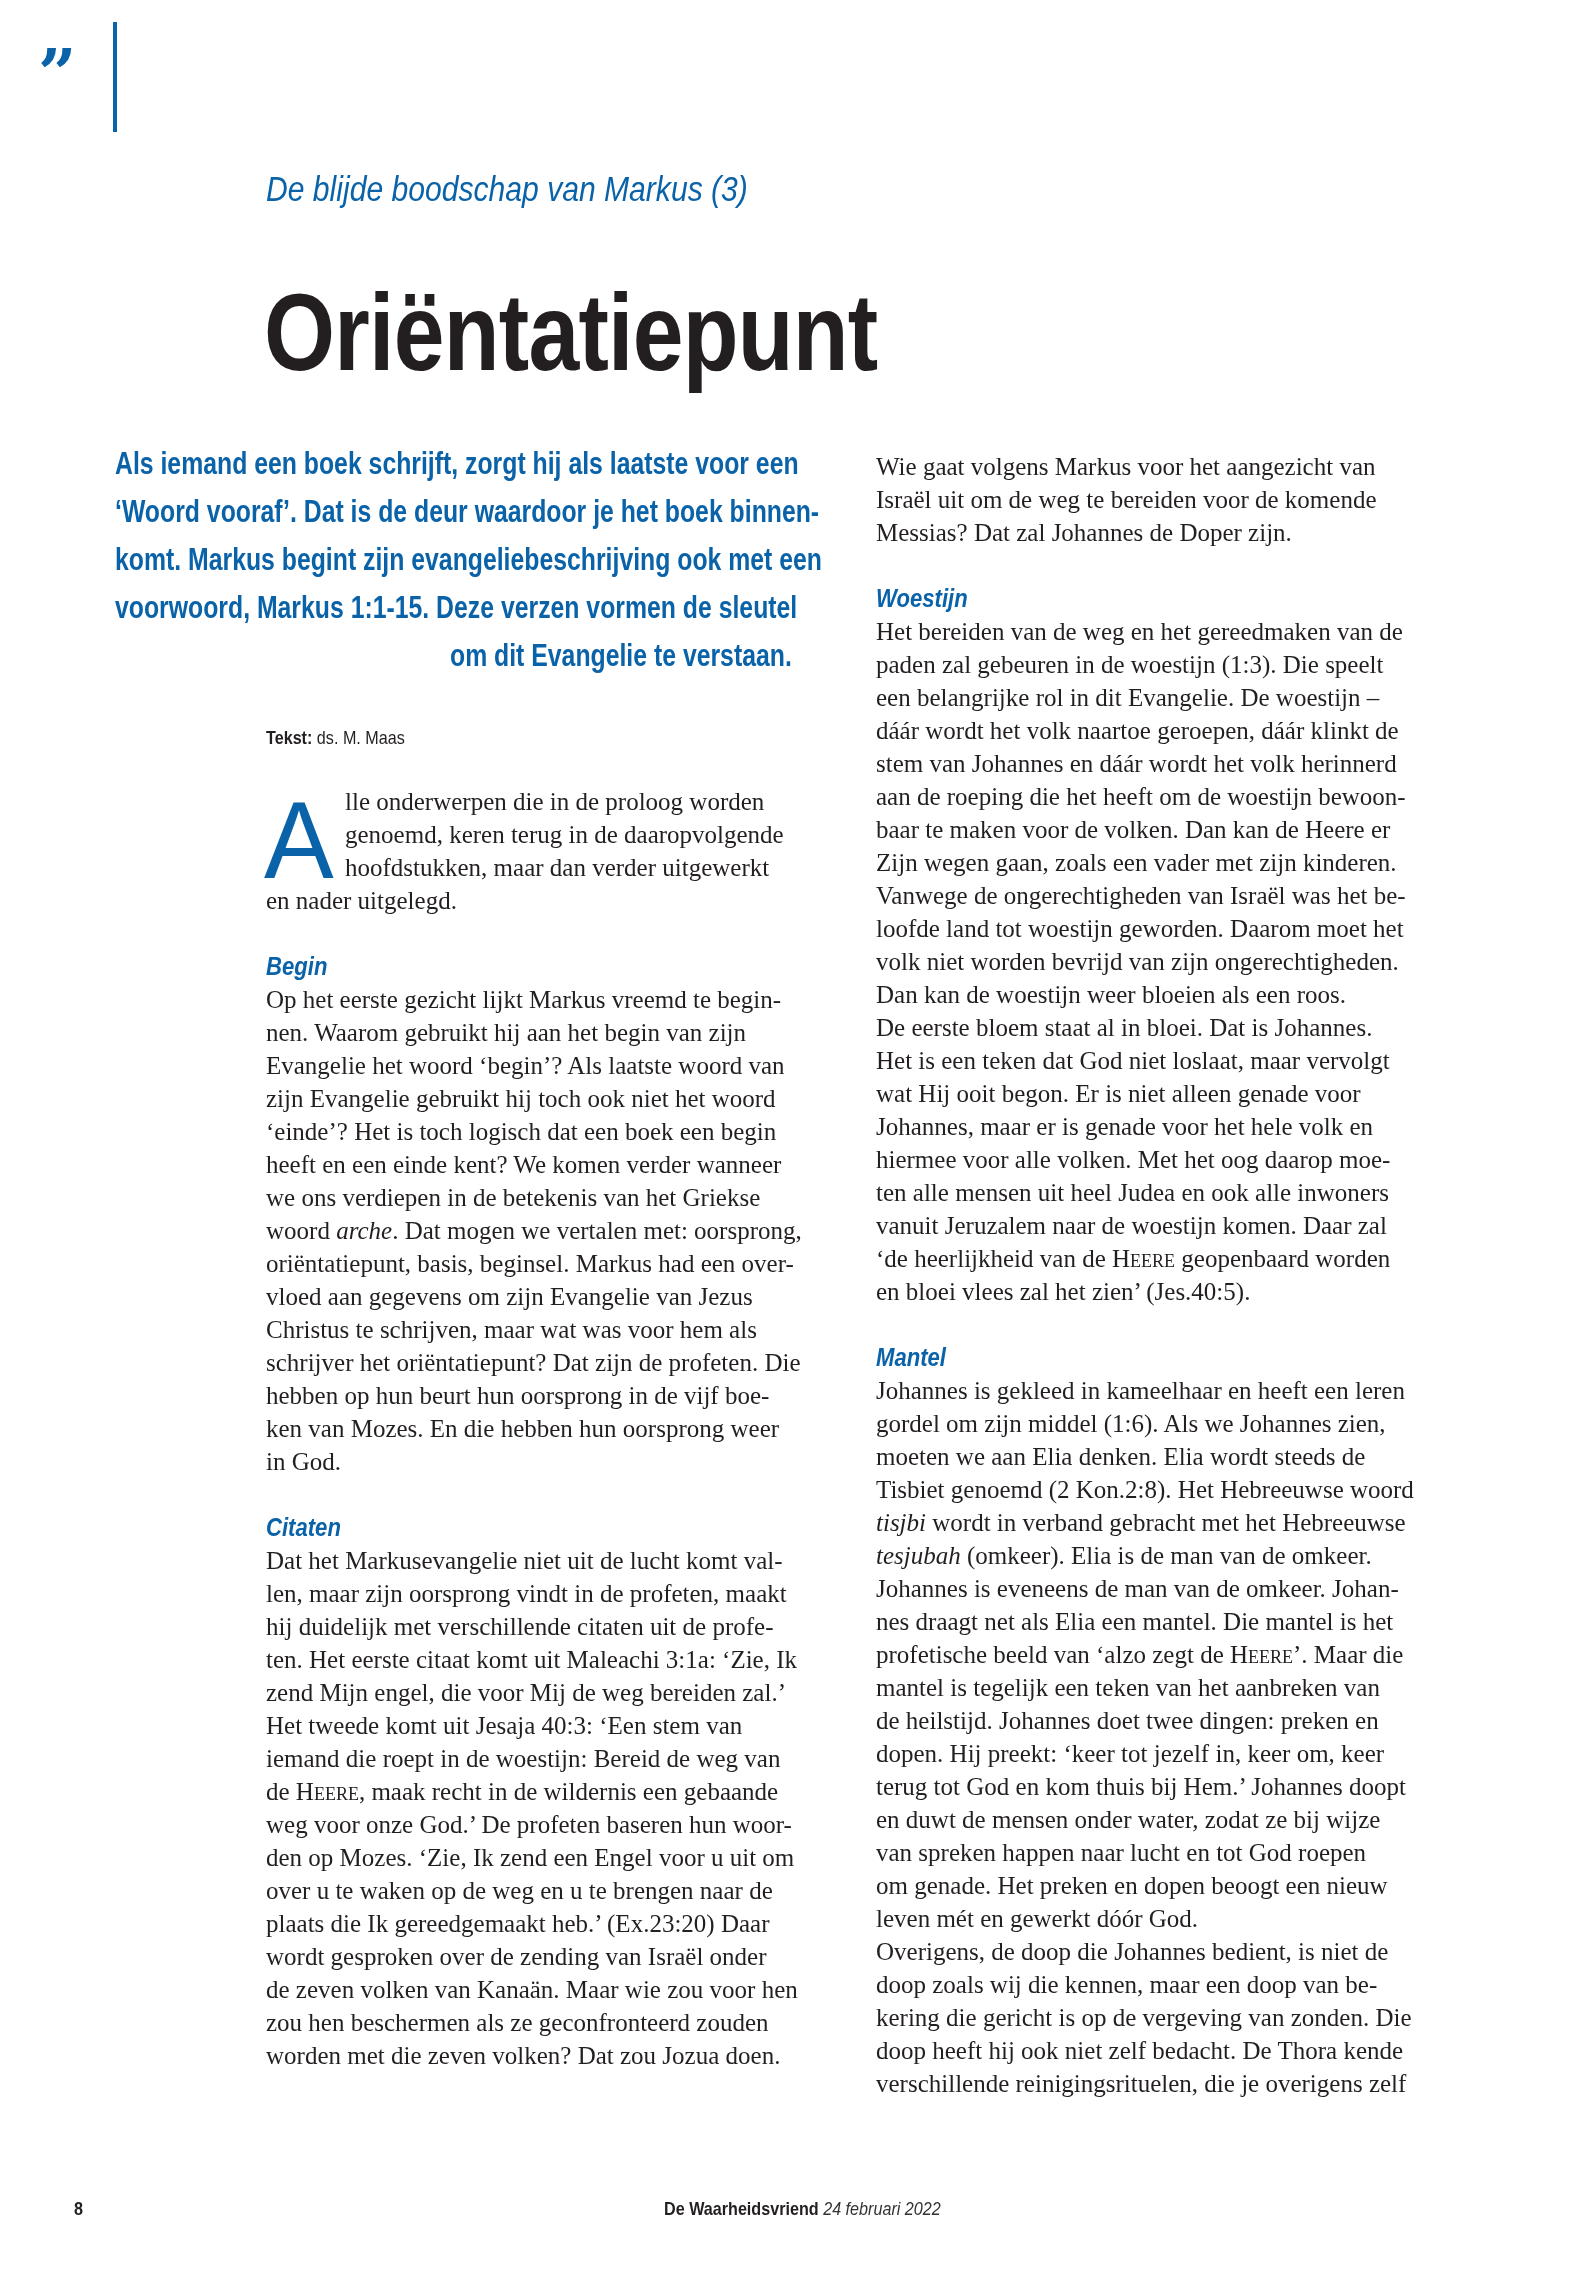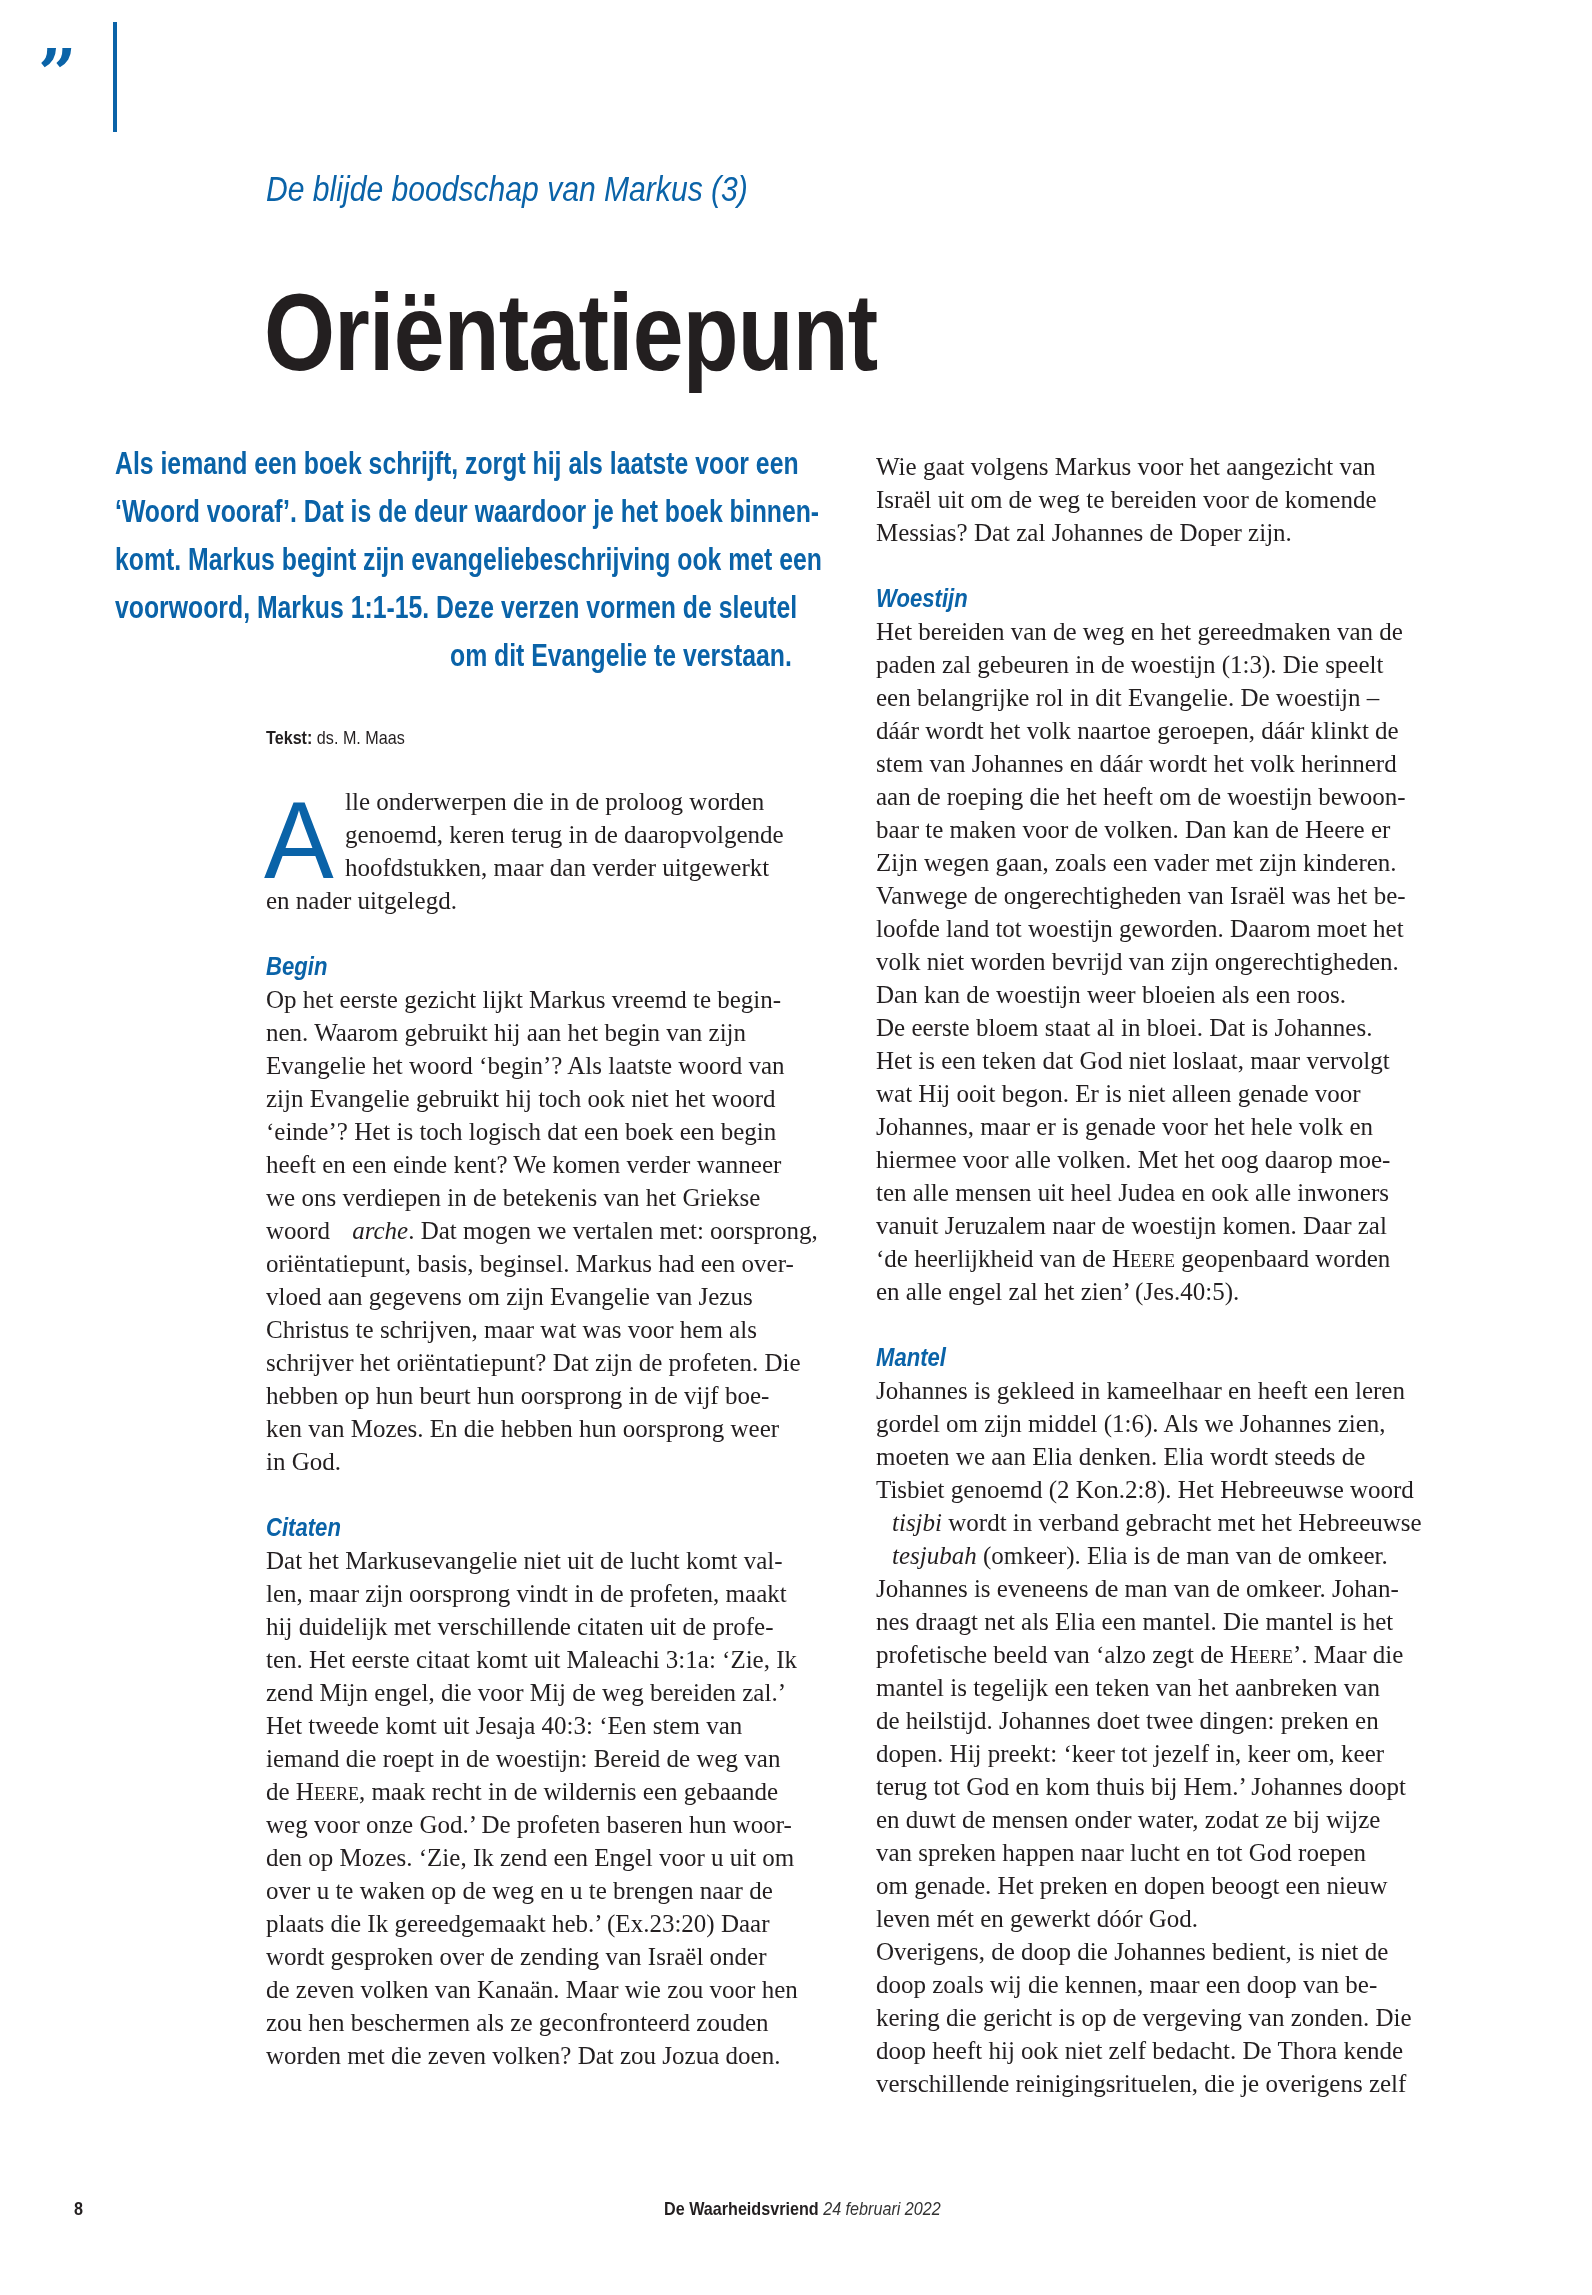--- a/index.html
+++ b/index.html
@@ -15,21 +15,21 @@
   .col { position: absolute; font-family: "Liberation Serif", serif; font-size: 25px; line-height: 33px; color: #231f20; }
   .col-left { left: 266px; top: 785px; width: 574px; }
   .col-right { left: 876px; top: 450px; width: 578px; }
   .line { display: block; white-space: nowrap; }
   .head { display: block; font-family: "Liberation Sans", sans-serif; font-style: italic; font-weight: bold; font-size: 26px; color: #0a63a8; line-height: 33px; transform: scaleX(0.85); transform-origin: left; }
   .gap-lg { display: block; height: 33px; }
   .dropcap-wrap { position: relative; }
   .dropcap { position: absolute; left: -1.7px; top: 0px; font-family: "Liberation Sans", sans-serif; font-weight: normal; font-size: 110px; line-height: 1; color: #0a63a8; transform: scaleX(0.95); transform-origin: left; }
   .indent { padding-left: 79px; }
   .sc { font-variant: small-caps; }
-  em { font-style: italic; margin-left: 16px; }
+  em { font-style: italic; }
   .footer-page { position: absolute; left: 74px; top: 2198px; font-family: "Liberation Sans", sans-serif; font-weight: bold; font-size: 19px; transform: scaleX(0.85); transform-origin: left; }
   .footer-pub { position: absolute; left: 664px; top: 2198px; font-family: "Liberation Sans", sans-serif; font-size: 19px; white-space: nowrap; transform: scaleX(0.85); transform-origin: left; }
   .footer-pub b { font-weight: bold; }
   .footer-pub i { font-style: italic; color: #333; }
 </style>
 </head>
 <body>
 
 <div class="quote-mark">”</div>
 <div class="rule"></div>
@@ -124,21 +124,21 @@
     <span class="line">volk niet worden bevrijd van zijn ongerechtigheden.</span>
     <span class="line">Dan kan de woestijn weer bloeien als een roos.</span>
     <span class="line">De eerste bloem staat al in bloei. Dat is Johannes.</span>
     <span class="line">Het is een teken dat God niet loslaat, maar vervolgt</span>
     <span class="line">wat Hij ooit begon. Er is niet alleen genade voor</span>
     <span class="line">Johannes, maar er is genade voor het hele volk en</span>
     <span class="line">hiermee voor alle volken. Met het oog daarop moe-</span>
     <span class="line">ten alle mensen uit heel Judea en ook alle inwoners</span>
     <span class="line">vanuit Jeruzalem naar de woestijn komen. Daar zal</span>
     <span class="line"><span>‘de heerlijkheid van de </span><span class="sc">Heere</span><span> geopenbaard worden</span></span>
-    <span class="line">en alle engel zal het zien’ (Jes.40:5).</span>
+    <span class="line">en bloei vlees zal het zien’ (Jes.40:5).</span>
   </div>
 
   <span class="gap-lg"></span>
   <span class="head">Mantel</span>
   <div>
     <span class="line">Johannes is gekleed in kameelhaar en heeft een leren</span>
     <span class="line">gordel om zijn middel (1:6). Als we Johannes zien,</span>
     <span class="line">moeten we aan Elia denken. Elia wordt steeds de</span>
     <span class="line">Tisbiet genoemd (2 Kon.2:8). Het Hebreeuwse woord</span>
     <span class="line"><em>tisjbi</em><span> wordt in verband gebracht met het Hebreeuwse</span></span>

